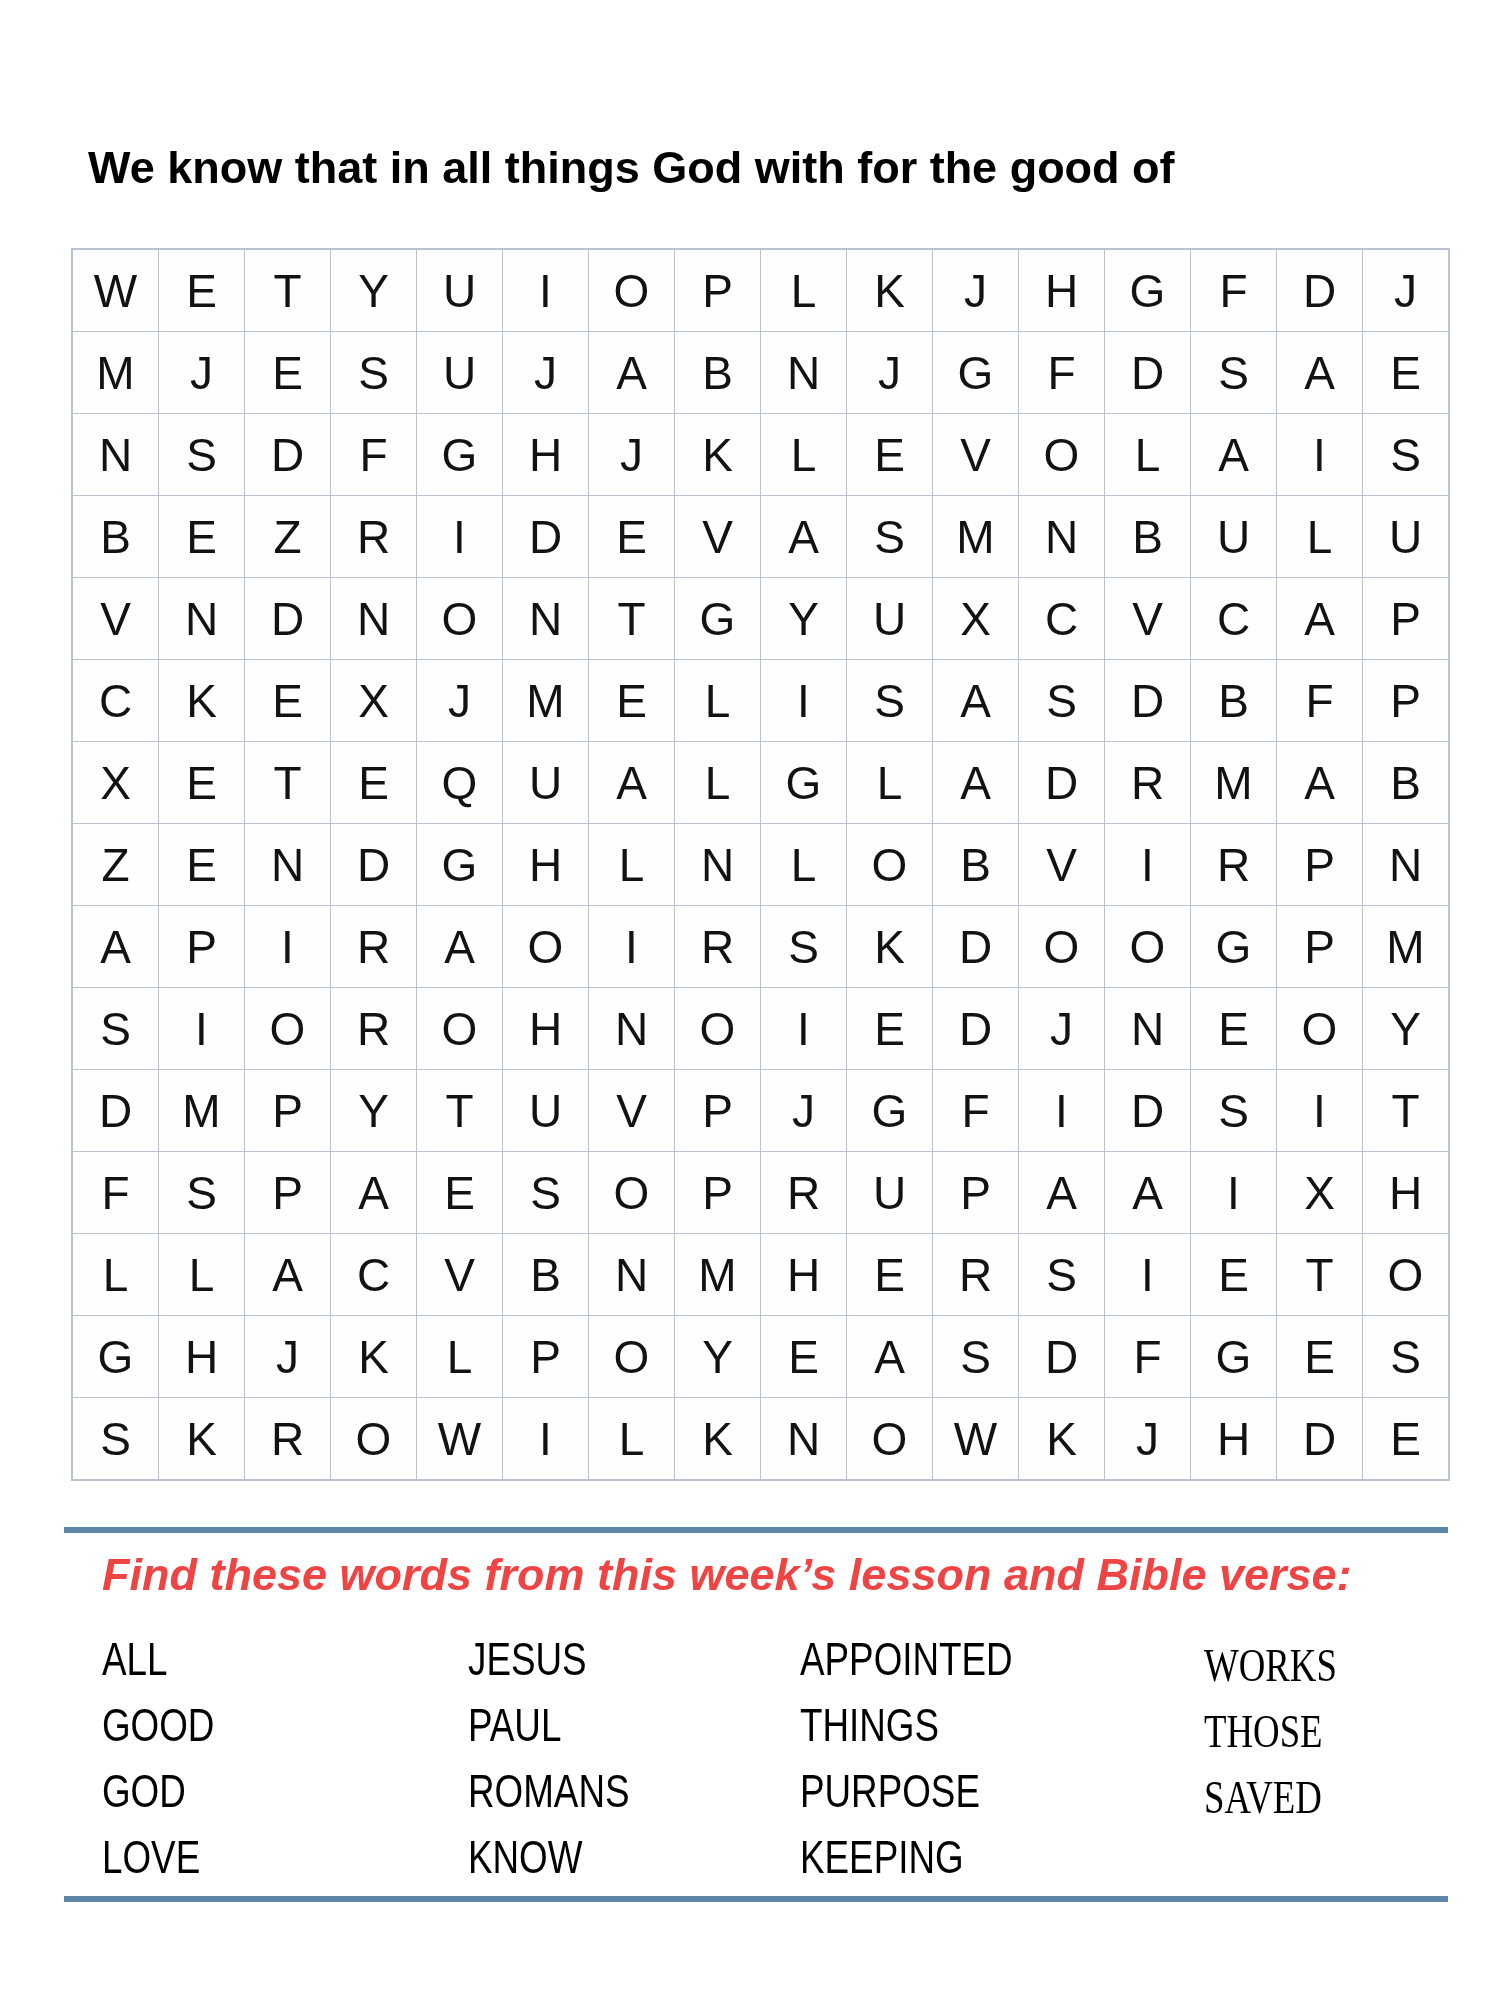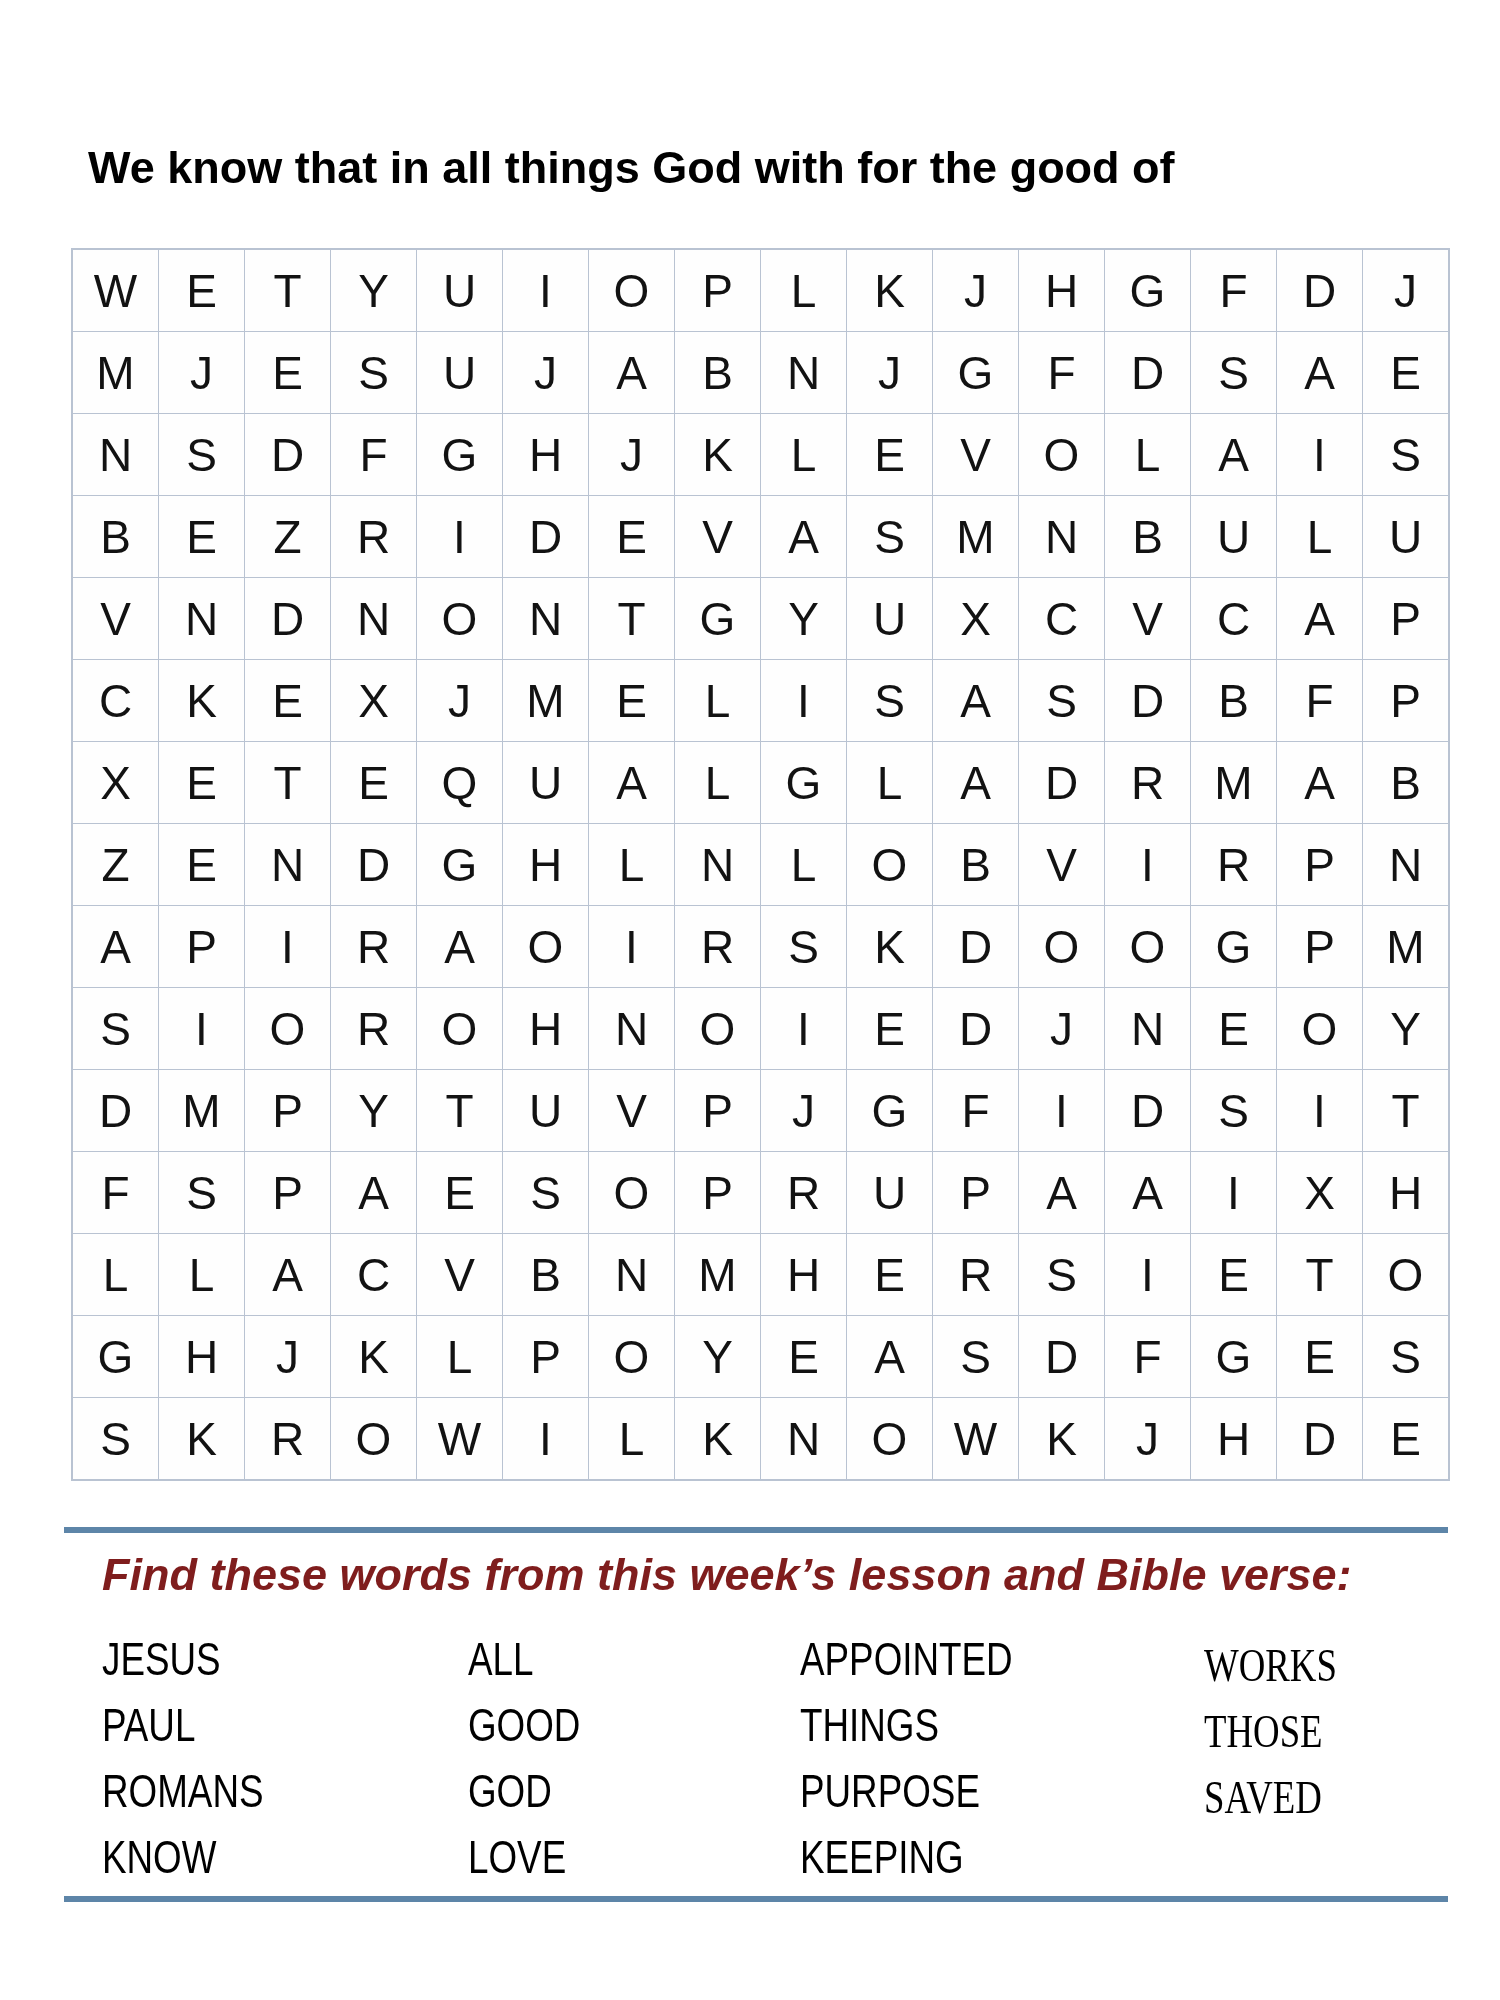--- a/index.html
+++ b/index.html
@@ -29,21 +29,21 @@
   }
 
   
   .divider { position:absolute; left:64px; width:1384px; height:6px; background:var(--divider, #5d85a8); }
   .divider-1 { top:1527px; }
   .divider-2 { top:1896px; }
 
   
   .find-heading {
     position:absolute; left:102px; top:1549px;
-    font-style:italic; font-weight:600; font-size:45px; color:#7f1d1d;
+    font-style:italic; font-weight:600; font-size:45px; color:#ef4444;
   }
   .word-columns {
     position:absolute; left:102px; top:1626px; width:1300px;
     display:grid; grid-template-columns:366px 332px 404px auto;
   }
   .word-col.col4 { padding-top:7px;font-family:Liberation Serif, serif; }
   .word { line-height:66px; font-size:46px; white-space:nowrap; }
   .cond { display:inline-block; transform:scaleX(0.80); transform-origin:0 50%; }
 
   
@@ -305,31 +305,31 @@
       <div class="cell">H</div>
       <div class="cell">D</div>
       <div class="cell">E</div>
     </div>
 
   <div class="divider divider-1"></div>
 
   <div class="find-heading">Find these words from this week’s lesson and Bible verse:</div>
 
   <div class="word-columns">
+      <div class="word-col col2">
+        <div class="word"><span class="cond">ALL</span></div>
+        <div class="word"><span class="cond">GOOD</span></div>
+        <div class="word"><span class="cond">GOD</span></div>
+        <div class="word"><span class="cond">LOVE</span></div>
+      </div>
       <div class="word-col col1">
         <div class="word"><span class="cond">JESUS</span></div>
         <div class="word"><span class="cond">PAUL</span></div>
         <div class="word"><span class="cond">ROMANS</span></div>
         <div class="word"><span class="cond">KNOW</span></div>
-      </div>
-      <div class="word-col col2">
-        <div class="word"><span class="cond">ALL</span></div>
-        <div class="word"><span class="cond">GOOD</span></div>
-        <div class="word"><span class="cond">GOD</span></div>
-        <div class="word"><span class="cond">LOVE</span></div>
       </div>
       <div class="word-col col3">
         <div class="word"><span class="cond">APPOINTED</span></div>
         <div class="word"><span class="cond">THINGS</span></div>
         <div class="word"><span class="cond">PURPOSE</span></div>
         <div class="word"><span class="cond">KEEPING</span></div>
       </div>
       <div class="word-col col4">
         <div class="word"><span class="cond">WORKS</span></div>
         <div class="word"><span class="cond">THOSE</span></div>

